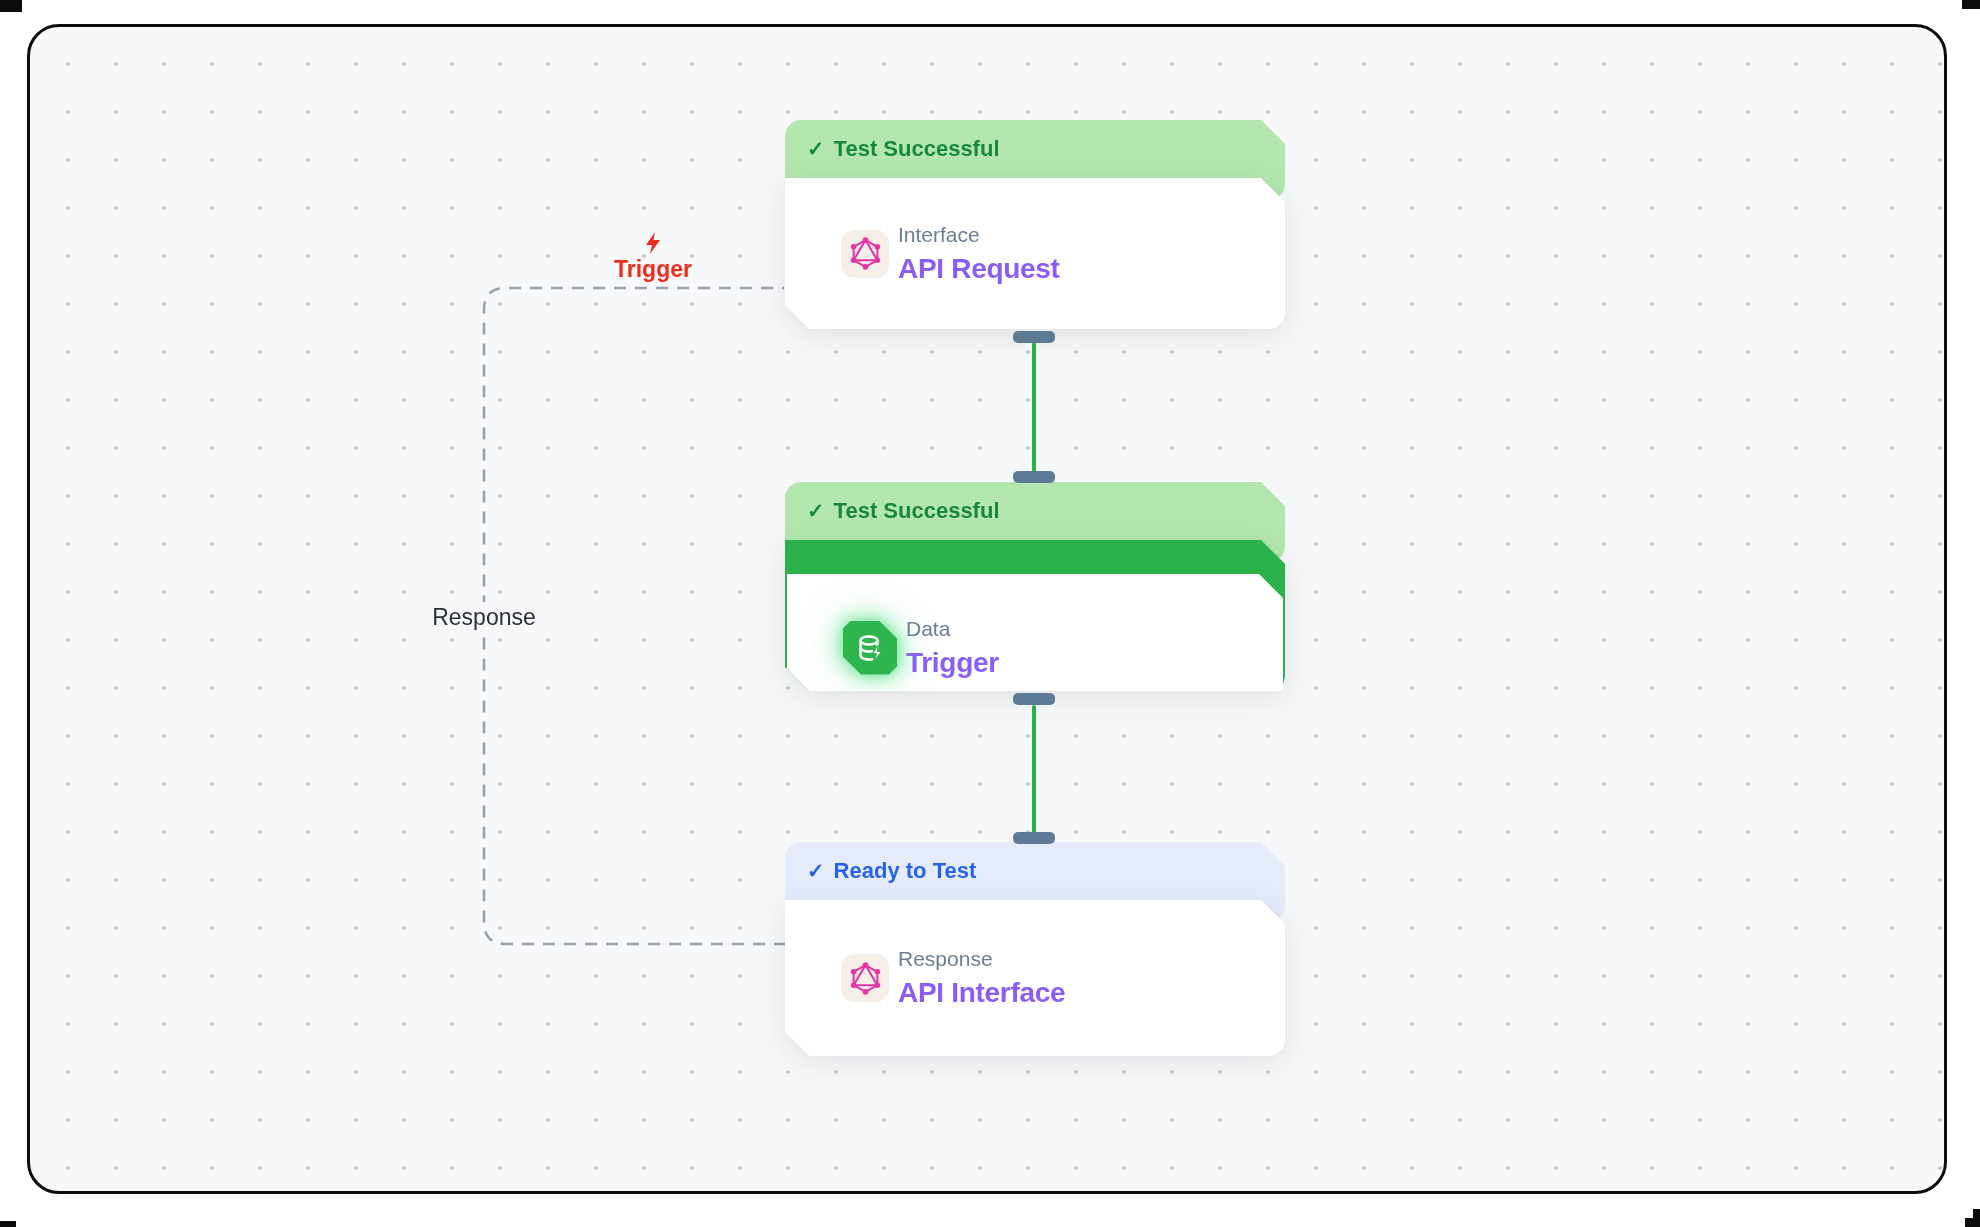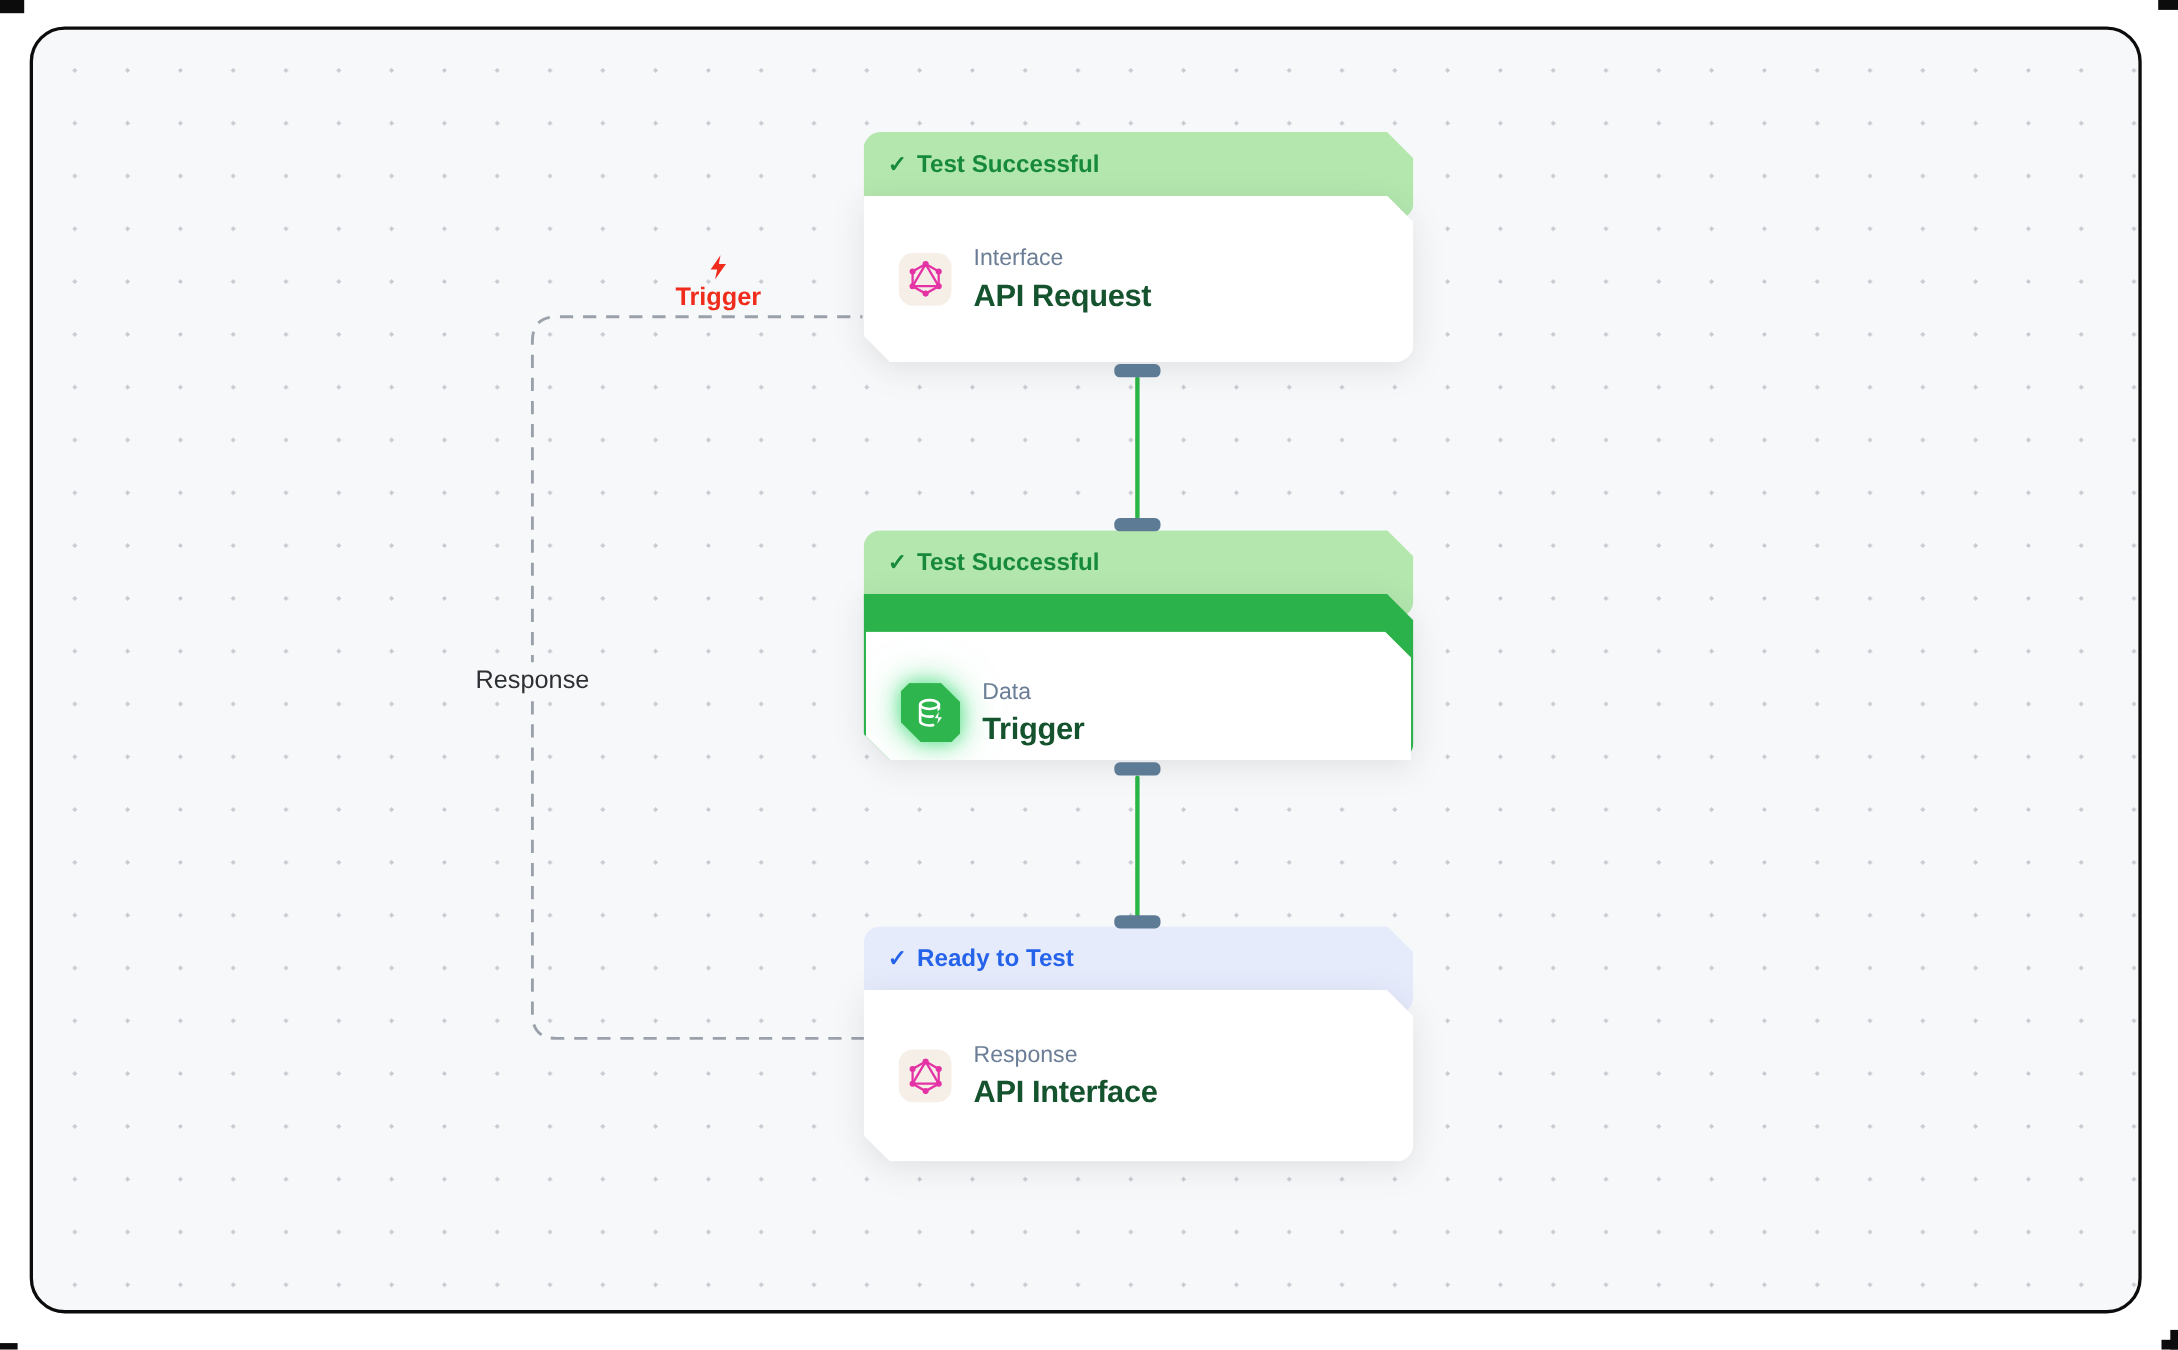--- a/index.html
+++ b/index.html
@@ -53,35 +53,35 @@
   .node-header.ready{color:#2563eb;}
   .status-check{font-size:21px;font-weight:700;}
   .body-wrap{
     position:absolute;left:0;right:0;top:58px;
     filter:drop-shadow(0 6px 14px rgba(16,24,40,0.10));
   }
   .node-body{
     width:100%;height:100%;background:#ffffff;box-sizing:border-box;
     border-radius:0 0 16px 0;
     clip-path:polygon(0 0,calc(100% - 24px) 0,100% 24px,100% 100%,24px 100%,0 calc(100% - 24px));
-    display:flex;align-items:center;padding-left:32px;gap:20px;
+    display:flex;align-items:center;padding-left:56px;gap:9px;
   }
   .body-frame{
     width:100%;height:100%;position:relative;background:#2bb24a;
     border-radius:0 0 16px 0;
     clip-path:polygon(0 0,calc(100% - 24px) 0,100% 24px,100% 100%,24px 100%,0 calc(100% - 24px));
   }
   .body-frame .node-body{
     position:absolute;left:2px;top:2px;width:calc(100% - 4px);height:calc(100% - 4px);
     border-radius:0 0 14px 0;
     margin-top:32px;
   }
   .node-text{display:flex;flex-direction:column;gap:6px;}
   .node-category{font-size:21px;color:#6b7e96;font-weight:500;}
-  .node-title{font-size:28px;color:#14532d;font-weight:700;letter-spacing:-0.3px;}
+  .node-title{font-size:28px;color:#8b5cf6;font-weight:700;letter-spacing:-0.3px;}
   
   .tile-pink{
     width:48px;height:48px;border-radius:13px;background:#f6efe8;
     display:flex;align-items:center;justify-content:center;flex:none;
   }
   .tile-green-wrap{
     flex:none;
     filter:drop-shadow(0 0 8px rgba(74,222,128,0.85)) drop-shadow(0 0 16px rgba(74,222,128,0.5));
   }
   .tile-green{

